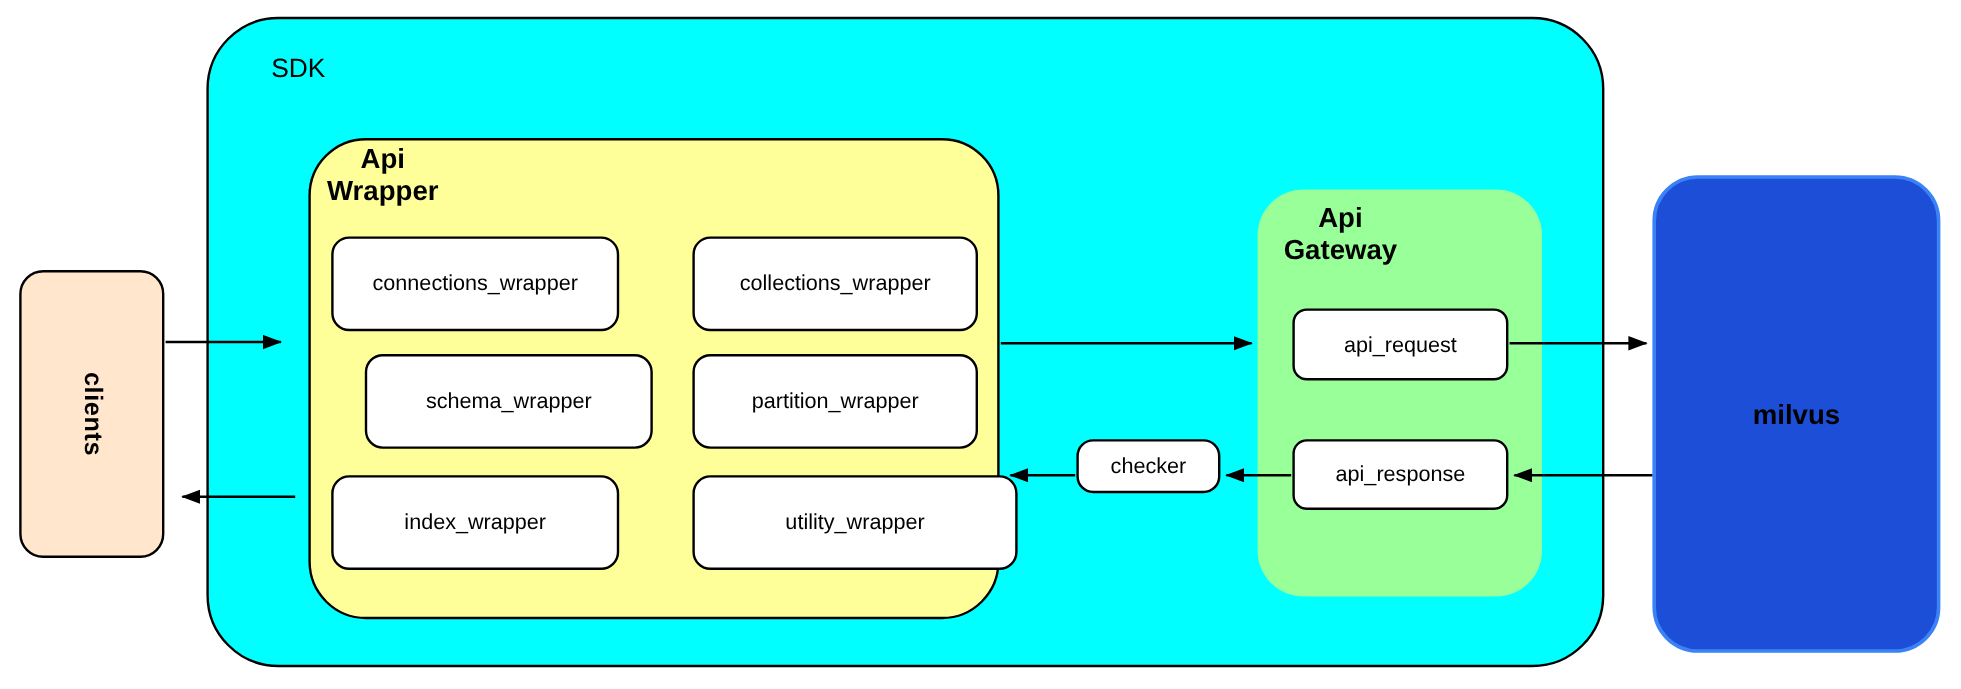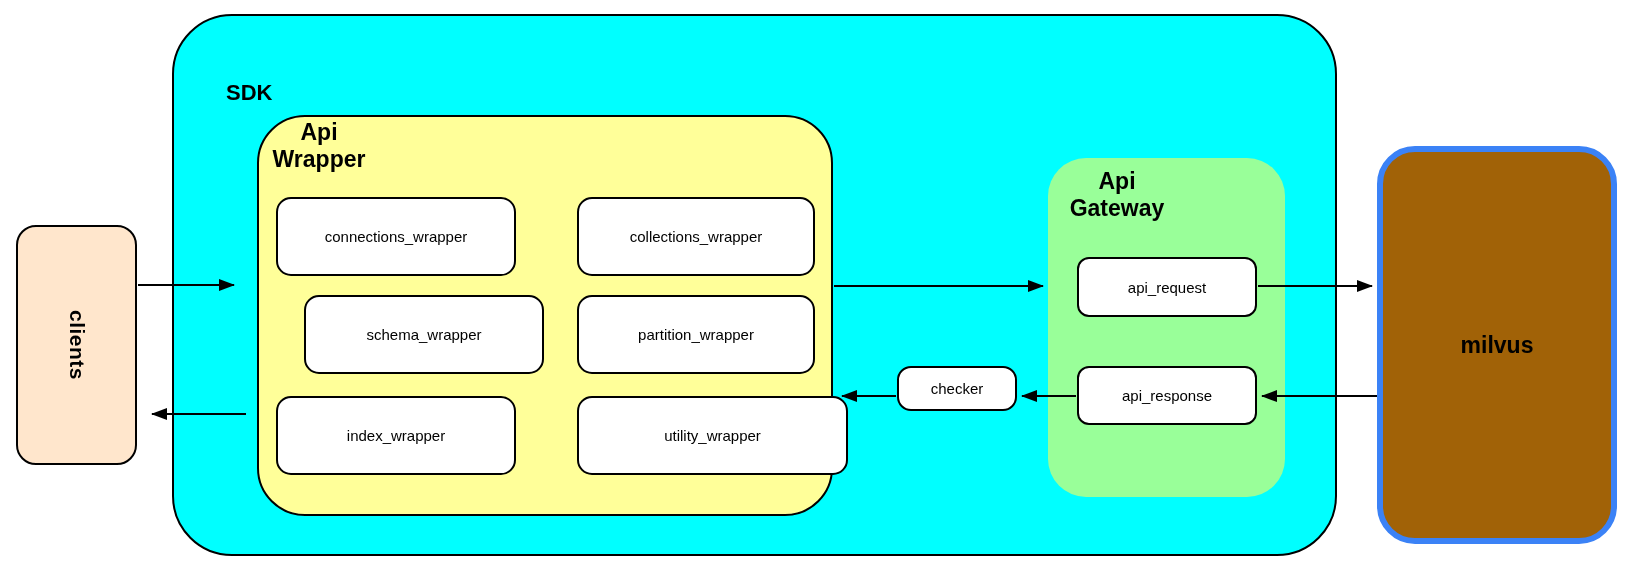--- a/index.html
+++ b/index.html
@@ -19,21 +19,21 @@
     align-items: center;
     justify-content: center;
   }
   
   #sdk {
     left: 172px; top: 14px; width: 1165px; height: 542px;
     background: #00ffff; border: 2px solid #000; border-radius: 60px;
   }
   #sdk-label {
     position: absolute; left: 226px; top: 44px;
-    font-size: 22px; font-weight: 700; margin-top: 36px;
+    font-size: 22px; font-weight: 400;
   }
   #clients {
     left: 16px; top: 225px; width: 121px; height: 240px;
     background: #ffe6cc; border: 2px solid #000; border-radius: 20px;
   }
   #clients-label {
     writing-mode: vertical-rl; text-orientation: mixed;
     font-size: 21px; font-weight: 700; letter-spacing: 0.5px;
   }
   #api-wrapper {
@@ -49,27 +49,27 @@
     left: 1048px; top: 158px; width: 237px; height: 339px;
     background: #99ff99; border-radius: 38px;
   }
   #api-gateway-label {
     position: absolute; left: 1060px; top: 168px; width: 114px;
     text-align: center; font-size: 23px; font-weight: 700;
     line-height: 27px; white-space: pre-line;
   }
   #milvus {
     left: 1377px; top: 146px; width: 240px; height: 398px;
-    background: #a16207; border: 6px solid #3b82f6; border-radius: 38px;
+    background: #1d4ed8; border: 3px solid #3b82f6; border-radius: 38px;
     font-size: 23px; font-weight: 700;
   }
   
   .wbox {
     background: #ffffff; border: 2px solid #000; border-radius: 15px;
-    font-size: 15px; text-align: center;
+    font-size: 18px; text-align: center;
   }
   #w-connections { left: 276px; top: 197px; width: 240px; height: 79px; }
   #w-schema      { left: 276px; top: 295px; width: 240px; height: 79px; margin-left: 28px; }
   #w-index       { left: 276px; top: 396px; width: 240px; height: 79px; }
   #w-collections { left: 577px; top: 197px; width: 238px; height: 79px; }
   #w-partition   { left: 577px; top: 295px; width: 238px; height: 79px; }
   #w-utility     { left: 577px; top: 396px; width: 271px; height: 79px; justify-content: center; }
   #checker       { left: 897px;  top: 366px; width: 120px; height: 45px; border-radius: 14px; }
   #api-request   { left: 1077px; top: 257px; width: 180px; height: 60px; border-radius: 12px; }
   #api-response  { left: 1077px; top: 366px; width: 180px; height: 59px; border-radius: 12px; }

